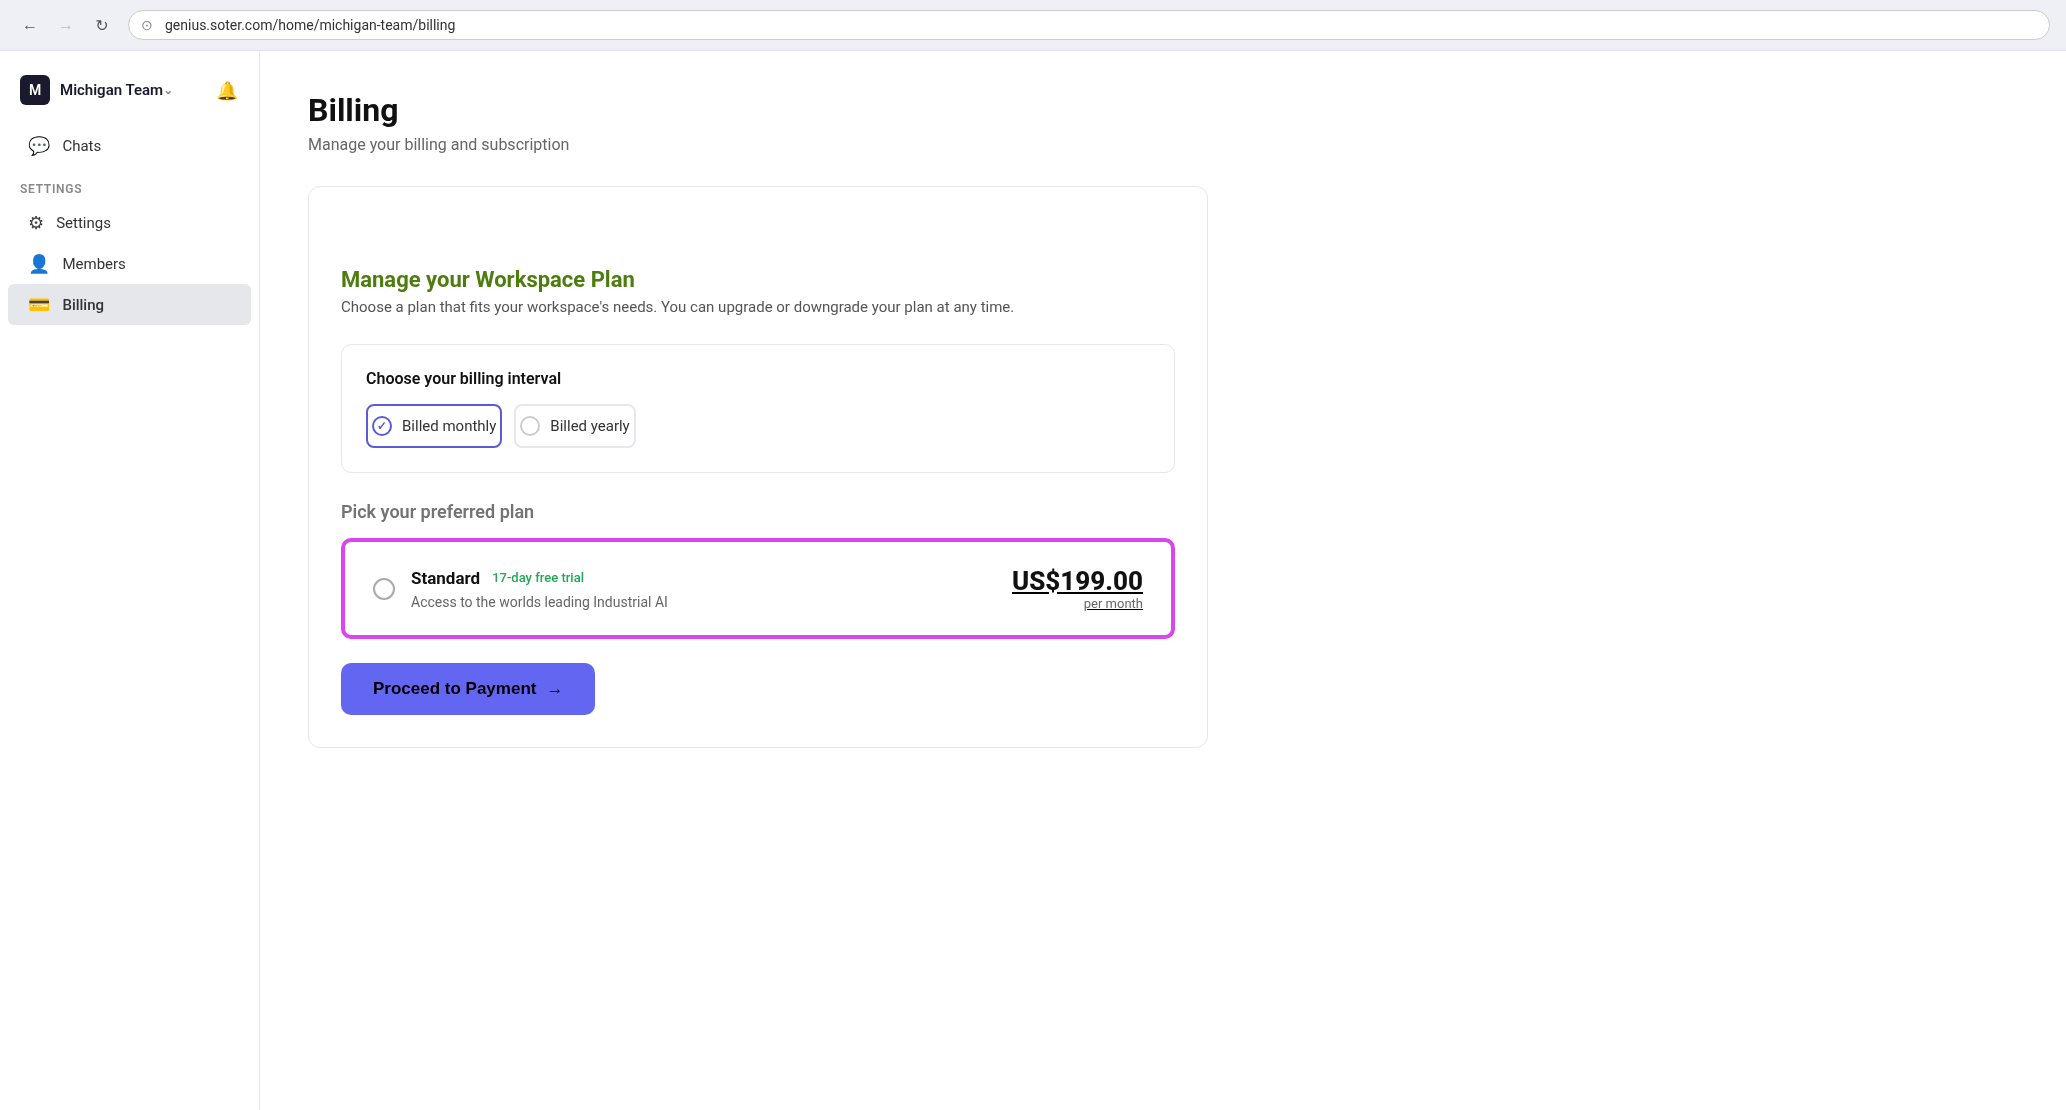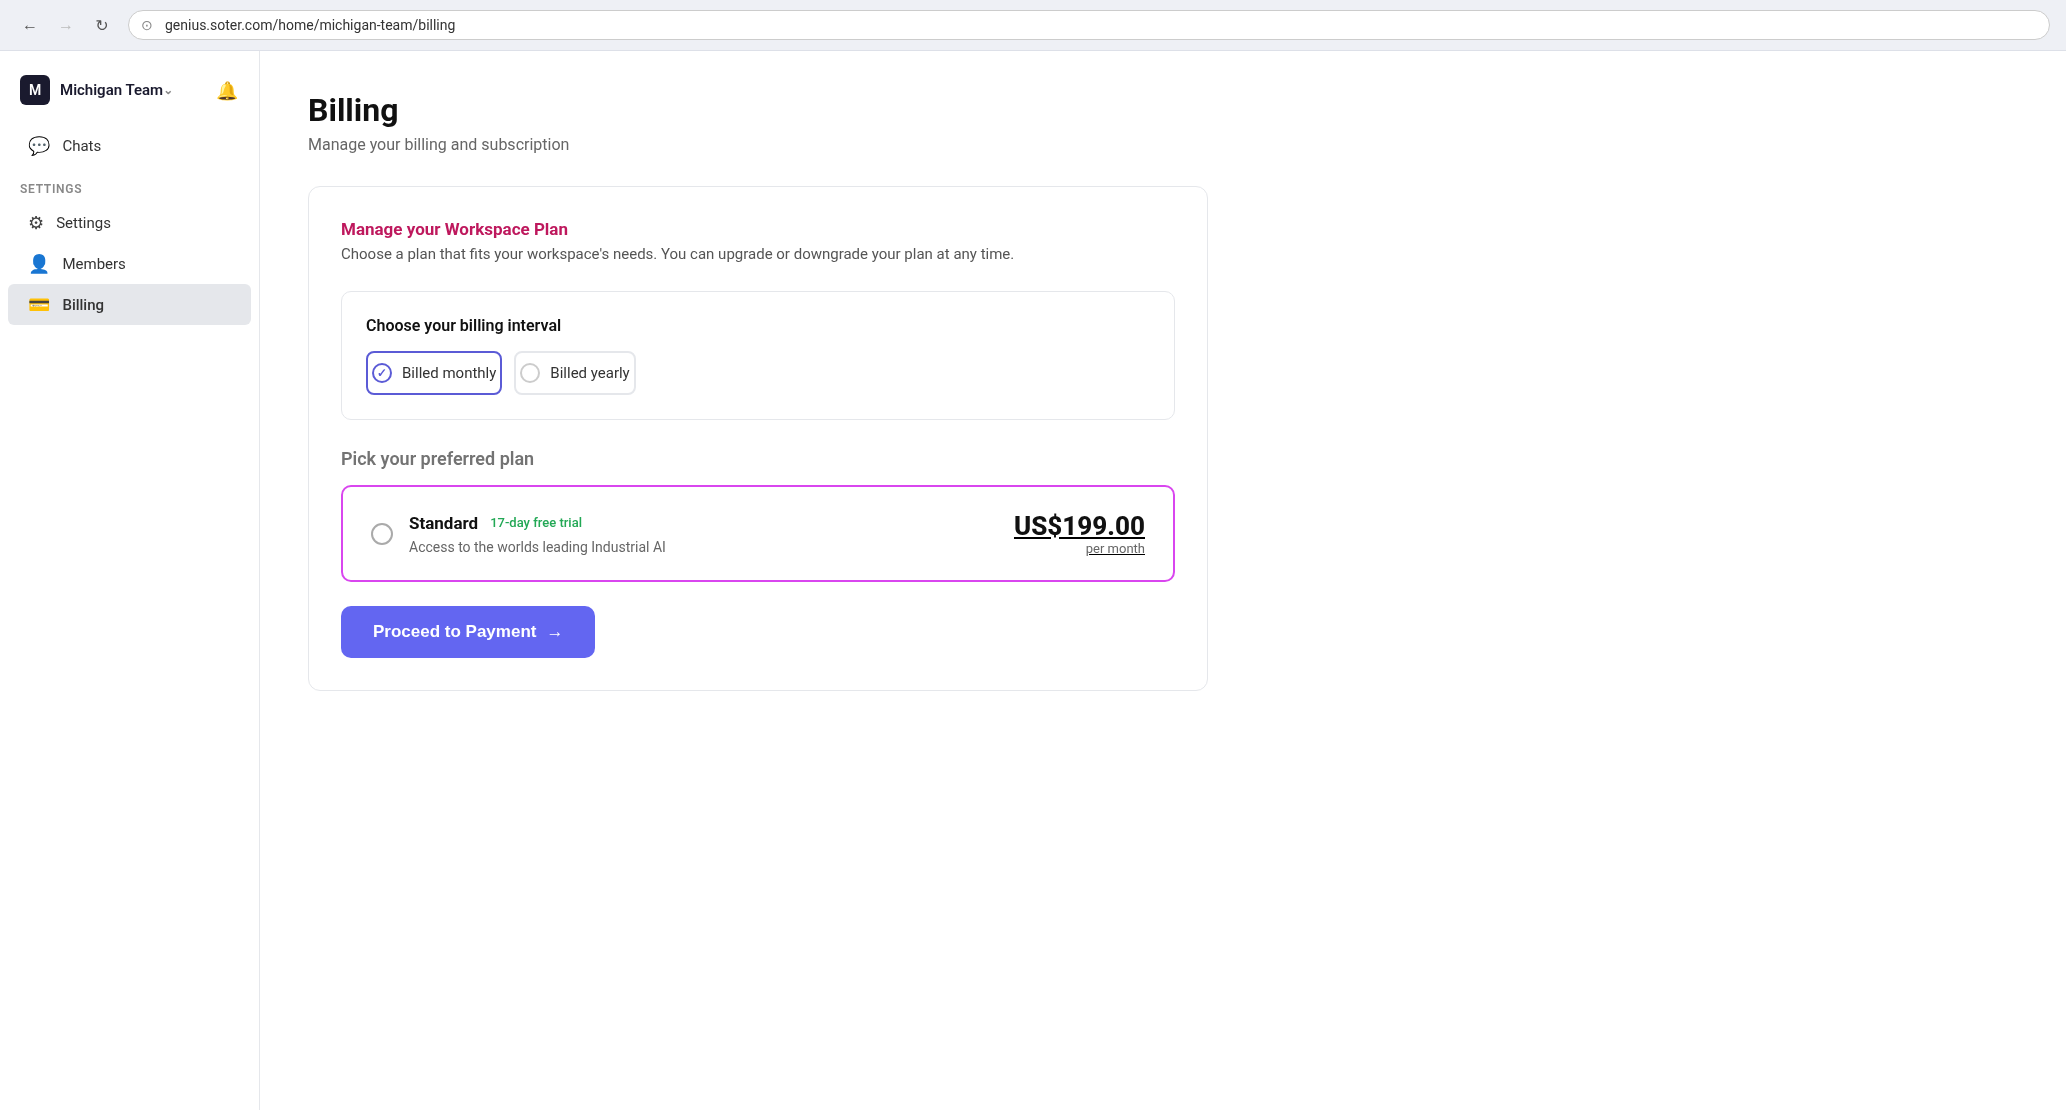--- a/index.html
+++ b/index.html
@@ -166,24 +166,25 @@
     }
 
     .plan-card {
       border: 1px solid #e5e7eb;
       border-radius: 12px;
       padding: 32px;
       max-width: 900px;
     }
 
     .plan-card-title {
-      font-size: 17px;
+      font-size: 22px;
       font-weight: 700;
-      color: #be185d;
+      color: #4d7c0f;
       margin-bottom: 6px;
+      margin-top: 48px;
     }
     .plan-card-desc {
       font-size: 15px;
       color: #555;
       margin-bottom: 28px;
     }
 
     
     .billing-interval-box {
       border: 1px solid #e5e7eb;
@@ -237,21 +238,21 @@
     }
 
     
     .plan-picker-label {
       font-size: 18px;
       font-weight: 600;
       color: #737373;
       margin-bottom: 16px;
     }
     .plan-option-box {
-      border: 2px solid #d946ef;
+      border: 4px solid #d946ef;
       border-radius: 10px;
       padding: 24px 28px;
       display: flex;
       align-items: center;
       gap: 16px;
       margin-bottom: 24px;
     }
     .plan-radio {
       width: 22px;
       height: 22px;
@@ -293,21 +294,21 @@
     }
     .price-period {
       font-size: 13px;
       color: #666;
       text-align: right;
     }
 
     
     .proceed-btn {
       background: #6366f1;
-      color: #ffffff;
+      color: #000000;
       border: none;
       border-radius: 10px;
       padding: 16px 32px;
       font-size: 17px;
       font-weight: 600;
       cursor: pointer;
       display: flex;
       align-items: center;
       gap: 10px;
     }

